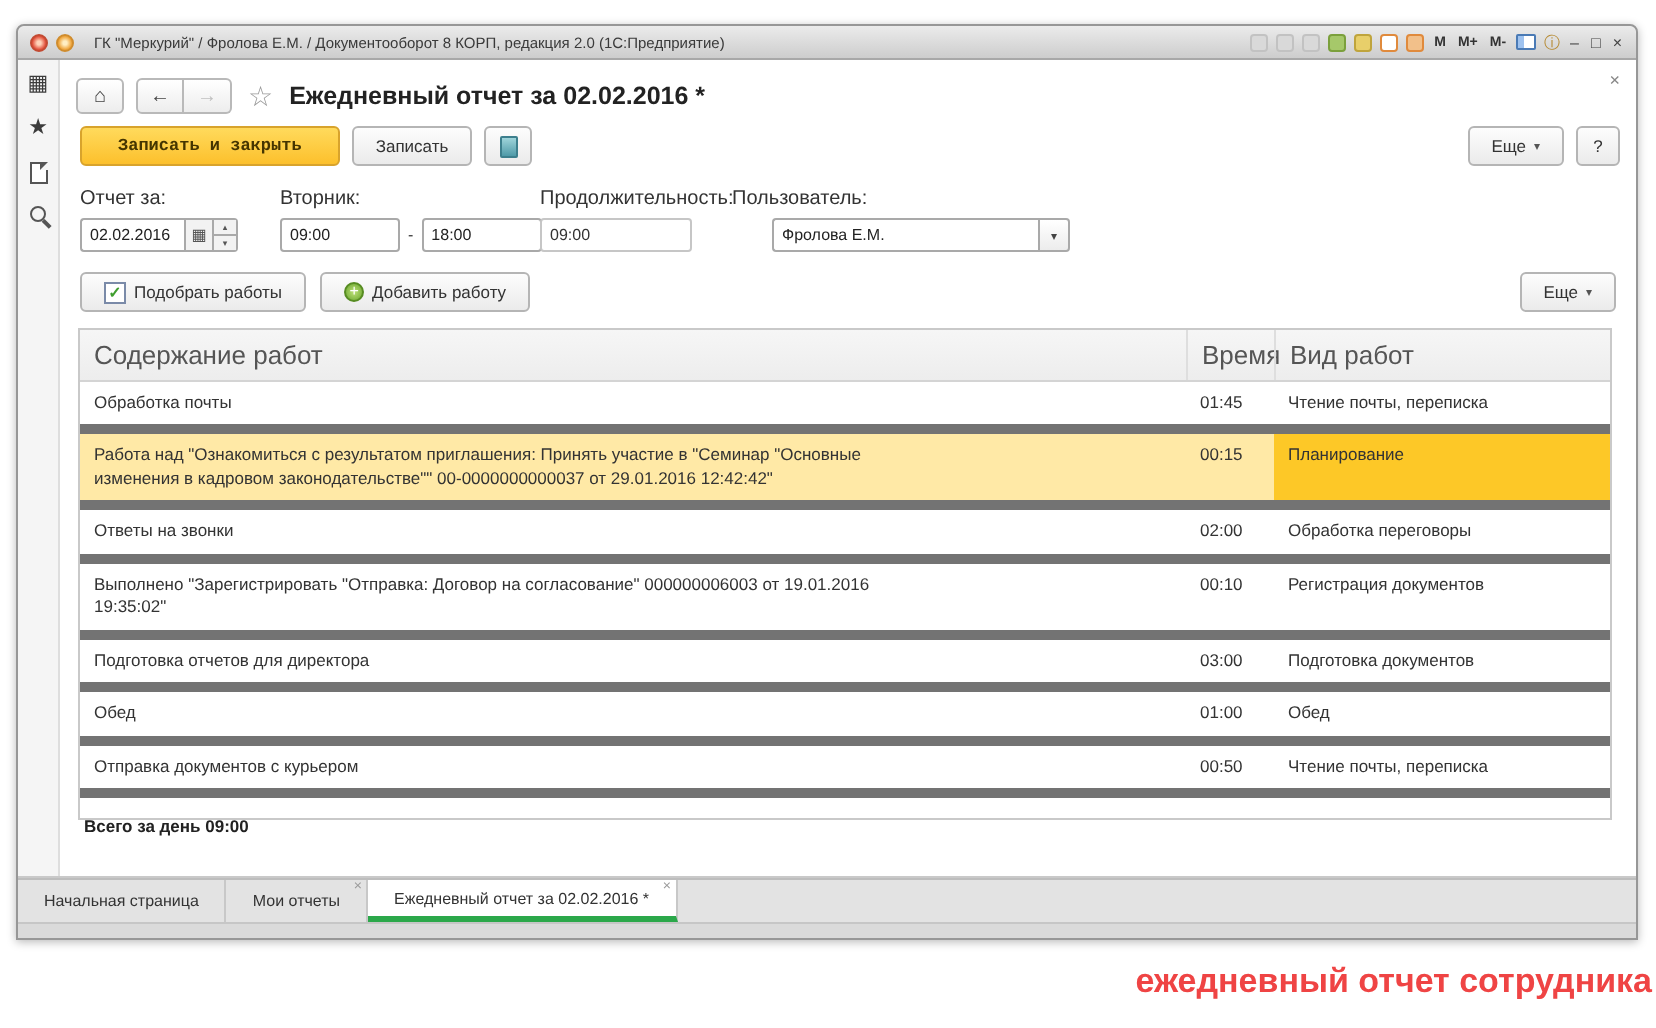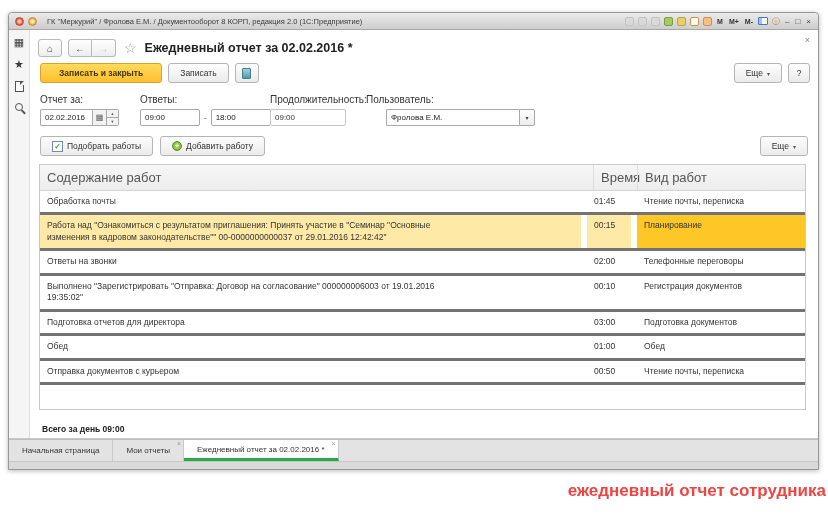--- a/index.html
+++ b/index.html
@@ -53,21 +53,21 @@
   .fav-star { font-size:14px; color:#9a9a9a; margin:0 2px; }
   .form-title { font-size:12.5px; font-weight:bold; color:#222; white-space:nowrap; }
   .form-close { position:absolute; top:-2px; right:0; font-size:9px; color:#888; cursor:default; }
 
   
   .cmd-bar { position:absolute; top:33px; left:10px; right:8px; display:flex; align-items:center; gap:6px; }
   .btn { height:20px; padding:0 11px; border:1px solid #b5b5b5; border-radius:3px;
          background:linear-gradient(#fdfdfd,#ebebeb); font-size:8.5px; color:#333;
          display:inline-flex; align-items:center; justify-content:center; gap:4px; white-space:nowrap; }
   .btn-primary { background:linear-gradient(#ffda5c,#fcc02c); border:1px solid #d8a32c;
-                 font-weight:bold; color:#453500; padding:0 18px; }
+                 font-weight:bold; color:#453500; padding:0 18px;font-family:Liberation Mono, monospace; }
   .btn-icon { width:24px; padding:0; }
   .icon-doc-blue { width:9px; height:11px; background:linear-gradient(#9fd4da,#4f9aa8); border:1px solid #3d7f8d; border-radius:1px; }
   .spacer { flex:1; }
   .btn .caret { font-size:6px; color:#555; }
   .btn-help { width:22px; padding:0; }
 
   
   .fields { position:absolute; top:64px; left:10px; right:8px; height:56px; }
   .field { position:absolute; top:0; }
   .field-label { font-size:10px; color:#333; margin-bottom:4px; white-space:nowrap; }
@@ -95,26 +95,26 @@
                border:1px solid #578c22; color:#fff; font-size:8px; line-height:10px; text-align:center;
                display:inline-flex; align-items:center; justify-content:center; }
 
   
   .table-wrap { position:absolute; top:134px; left:9px; right:12px; bottom:28px; border:1px solid #c9c9c9;
                 background:#fff; overflow:hidden; }
   .tgrid { display:grid; grid-template-columns:1fr 44px 168px; }
   .thead { background:linear-gradient(#f6f6f6,#ededed); border-bottom:1px solid #d4d4d4; }
   .thead .cell { font-size:13px; color:#555; padding:5px 7px; }
   .thead .cell + .cell { border-left:1px solid #dedede; }
-  .trow { border-bottom:3px solid #737373; cursor:default;gap:6px; }
+  .trow { border-bottom:5px solid #737373; cursor:default; }
   .trow .cell { font-size:8.5px; color:#333; padding:5px 7px; line-height:1.35; }
   .trow .cell.c-content { padding-right:130px; }
   .trow.selected .c-content, .trow.selected .c-time { background:#ffe9a6; }
   .trow.selected .c-kind { background:#fdc827; }
-  .table-footer { position:absolute; left:12px; bottom:4px; font-size:8.5px; font-weight:bold; color:#222; }
+  .table-footer { position:absolute; left:12px; bottom:20px; font-size:8.5px; font-weight:bold; color:#222; }
 
   
   .tabbar { position:absolute; left:0; right:0; bottom:8px; height:22px; background:#e3e3e3;
             border-top:1px solid #bdbdbd; display:flex; }
   .tab { padding:8px 13px; display:flex; align-items:center; font-size:8px; color:#333;
          border-right:1px solid #c8c8c8; background:#e3e3e3; position:relative; white-space:nowrap; }
   .tab.active { background:#fff; border-bottom:3px solid #2ba84a; }
   .tab-close { position:absolute; top:0px; right:2px; font-size:7px; color:#999; line-height:7px; }
   .bottom-strip { position:absolute; left:0; right:0; bottom:0; height:8px; background:#dadada; border-top:1px solid #c6c6c6; }
 
@@ -191,21 +191,21 @@
           <div class="date-group">
             <input class="tf" value="02.02.2016" style="">
             <span class="cal-btn">▦</span>
             <span class="spin">
               <span>▴</span>
               <span>▾</span>
             </span>
           </div>
         </div>
         <div class="field" style="left:100px;">
-          <div class="field-label">Ответы:</div>
+          <div class="field-label">Вторник:</div>
           <div class="field-inline">
             <input class="tf" style="width: 60px;" value="09:00">
             <span>-</span>
             <input class="tf" style="width: 60px;" value="18:00">
           </div>
         </div>
         <div class="field" style="left:230px;">
           <div class="field-label">Продолжительность:</div>
           <input class="tf tf-ro" style="width: 76px;" value="09:00">
         </div>
@@ -246,21 +246,21 @@
           <div class="cell c-kind">Чтение почты, переписка</div>
         </div>
         <div class="tgrid trow selected">
           <div class="cell c-content">Работа над "Ознакомиться с результатом приглашения: Принять участие в "Семинар "Основные изменения в кадровом законодательстве"" 00-0000000000037 от 29.01.2016 12:42:42"</div>
           <div class="cell c-time">00:15</div>
           <div class="cell c-kind">Планирование</div>
         </div>
         <div class="tgrid trow">
           <div class="cell c-content">Ответы на звонки</div>
           <div class="cell c-time">02:00</div>
-          <div class="cell c-kind">Телефонные переговоры</div>
+          <div class="cell c-kind">Обработка переговоры</div>
         </div>
         <div class="tgrid trow">
           <div class="cell c-content">Выполнено "Зарегистрировать "Отправка: Договор на согласование" 000000006003 от 19.01.2016 19:35:02"</div>
           <div class="cell c-time">00:10</div>
           <div class="cell c-kind">Регистрация документов</div>
         </div>
         <div class="tgrid trow">
           <div class="cell c-content">Подготовка отчетов для директора</div>
           <div class="cell c-time">03:00</div>
           <div class="cell c-kind">Подготовка документов</div>

